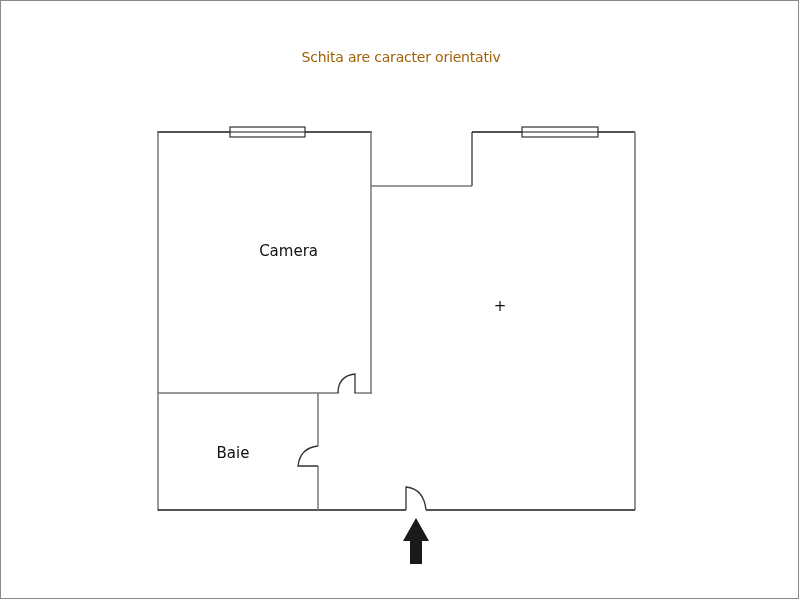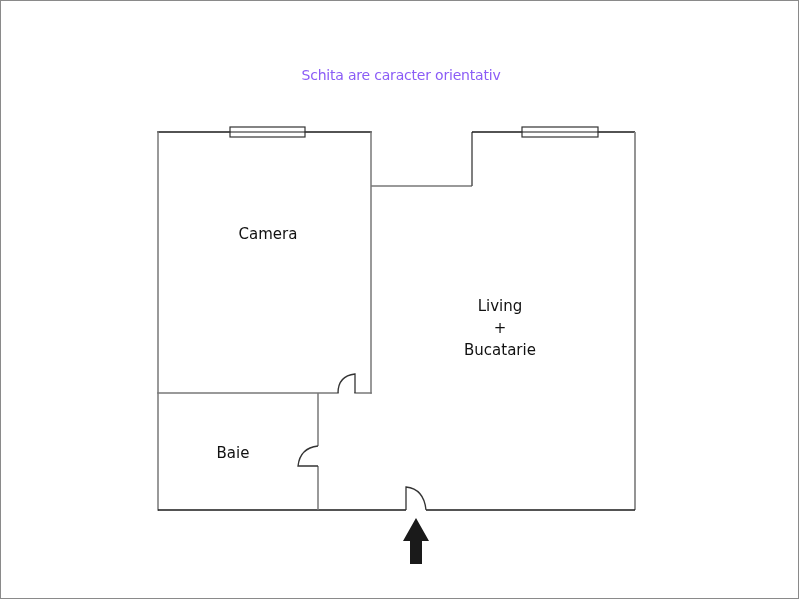--- a/index.html
+++ b/index.html
@@ -1,18 +1,18 @@
 <!DOCTYPE html>
 <html><head>
   <meta charset="utf-8">
   <style>
     html, body { margin: 0; padding: 0; background: #ffffff; }
     body { width: 802px; height: 602px; position: relative; overflow: hidden; font-family: "DejaVu Sans", sans-serif; }
     .frame { position: absolute; left: 0; top: 0; width: 799px; height: 599px; border: 1.5px solid #8a8a8a; box-sizing: border-box; }
-    .title { position: absolute; left: 0; width: 802px; top: 67px; text-align: center; font-size: 14px; color: #8b5cf6; letter-spacing: -0.2px; }
+    .title { position: absolute; left: 0; width: 802px; top: 49px; text-align: center; font-size: 14px; color: #a16207; letter-spacing: -0.2px; }
     .label { position: absolute; font-size: 15px; color: #111; text-align: center; line-height: 22px; }
     svg { position: absolute; left: 0; top: 0; }
   </style>
 </head>
 <body>
 
 <div class="frame"></div>
 
 <div class="title">Schita are caracter orientativ</div>
 
@@ -58,21 +58,19 @@
 
   <g fill="none">
     <line x1="318" y1="393" x2="318" y2="446" stroke="#777" stroke-width="1.5"></line>
     <line x1="318" y1="466" x2="318" y2="510" stroke="#777" stroke-width="1.5"></line>
   </g>
   <path d="M 318 446 Q 300 448 298 466 L 318 466" fill="none" stroke="#333" stroke-width="1.3"></path>
 
   <polygon points="416,518 429,541 422,541 422,564 410,564 410,541 403,541" fill="#1a1a1a"></polygon>
 </svg>
 
-<div class="label" style="left:218px; top:223px; width:100px;">Camera</div>
+<div class="label" style="left:218px; top:240px; width:100px;text-align:right;">Camera</div>
 
 <div class="label" style="left:450px; top:295px; width:100px;">
-  <div>Living</div>
   <div>+</div>
-  <div>Bucatarie</div>
 </div>
 
 <div class="label" style="left:183px; top:442px; width:100px;">Baie</div>
 
 </body></html>

